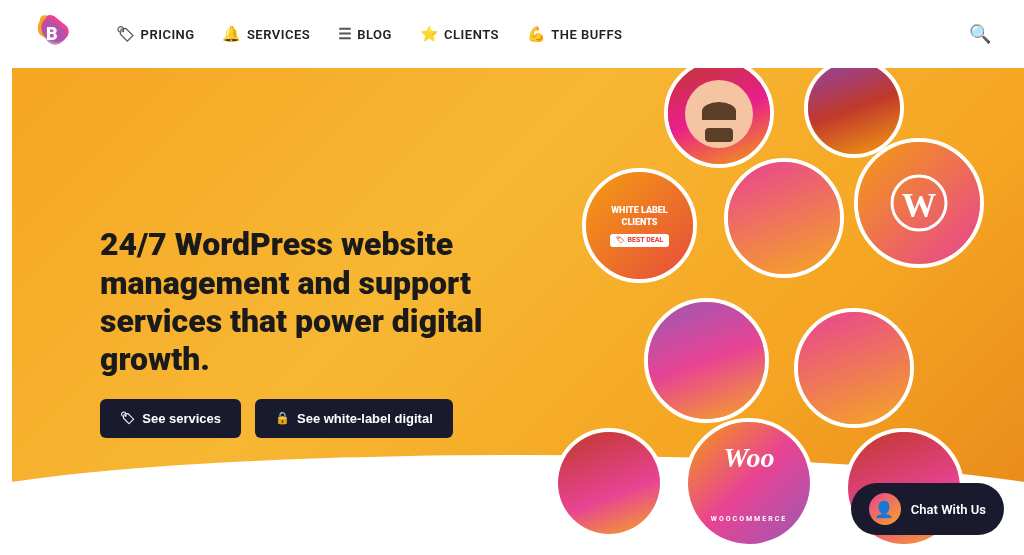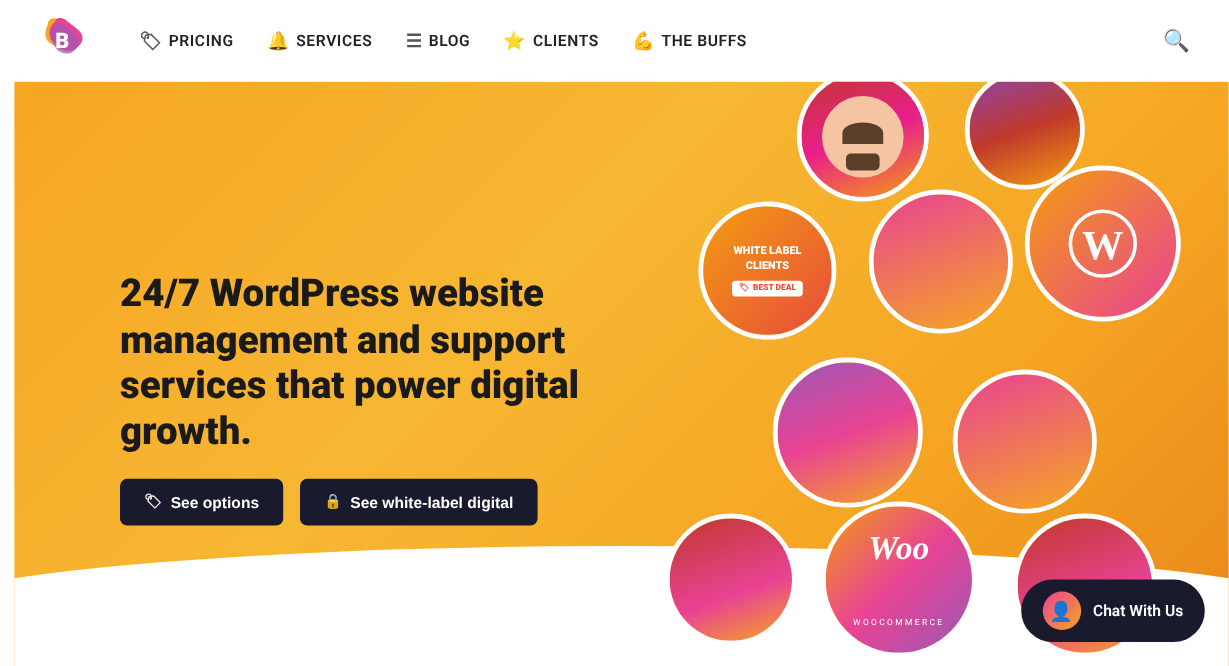--- a/index.html
+++ b/index.html
@@ -296,21 +296,21 @@
   <button class="search-icon-btn">🔍</button>
 </nav>
 
 <section class="hero">
 
   <div class="hero-left">
     <h1 class="hero-title">24/7 WordPress website management and support services that power digital growth.</h1>
     <div class="hero-buttons">
       <button class="btn-primary">
         <span class="btn-icon">🏷</span>
-        <span>See options</span>
+        <span>See services</span>
       </button>
       <button class="btn-secondary">
         <span class="btn-icon">🔒</span>
         <span>See white-label digital</span>
       </button>
     </div>
   </div>
 
   <div class="hero-right">
 
@@ -361,21 +361,21 @@
       <div style="width:100%;height:100%;background:linear-gradient(160deg,#e84393 0%,#f5a623 100%);display:flex;align-items:center;justify-content:center;font-size:30px;"></div>
     </div>
 
     <div class="circle-item c8 face-person6">
       <div style="width:100%;height:100%;background:linear-gradient(160deg,#c0392b 0%,#e84393 60%,#f5a623 100%);display:flex;align-items:center;justify-content:center;font-size:30px;"></div>
     </div>
 
     <div class="circle-item c9 face-woo">
       <div style="width:100%;height:100%;background:linear-gradient(135deg,#f39c12 0%,#e84393 50%,#9b59b6 100%);display:flex;flex-direction:column;align-items:center;justify-content:center;gap:43px;">
         <div class="woo-text" style="font-size:28px;font-weight:900;color:#fff;font-family:Georgia,serif;font-style:italic;">Woo</div>
-        <div class="woo-sub" style="font-size:7px;letter-spacing:2px;color:#fff;font-weight:400;">WOOCOMMERCE</div>
+        <div class="woo-sub" style="font-size:7px;letter-spacing:2px;color:#fff;font-weight:700;">WOOCOMMERCE</div>
       </div>
     </div>
 
     <div class="circle-item c10 face-person">
       <div style="width:100%;height:100%;background:linear-gradient(160deg,#c0392b 0%,#e84393 60%,#f5a623 100%);display:flex;align-items:center;justify-content:center;font-size:34px;"></div>
     </div>
   </div>
 
   <div class="chat-widget">
     <div class="chat-avatar">👤</div>

